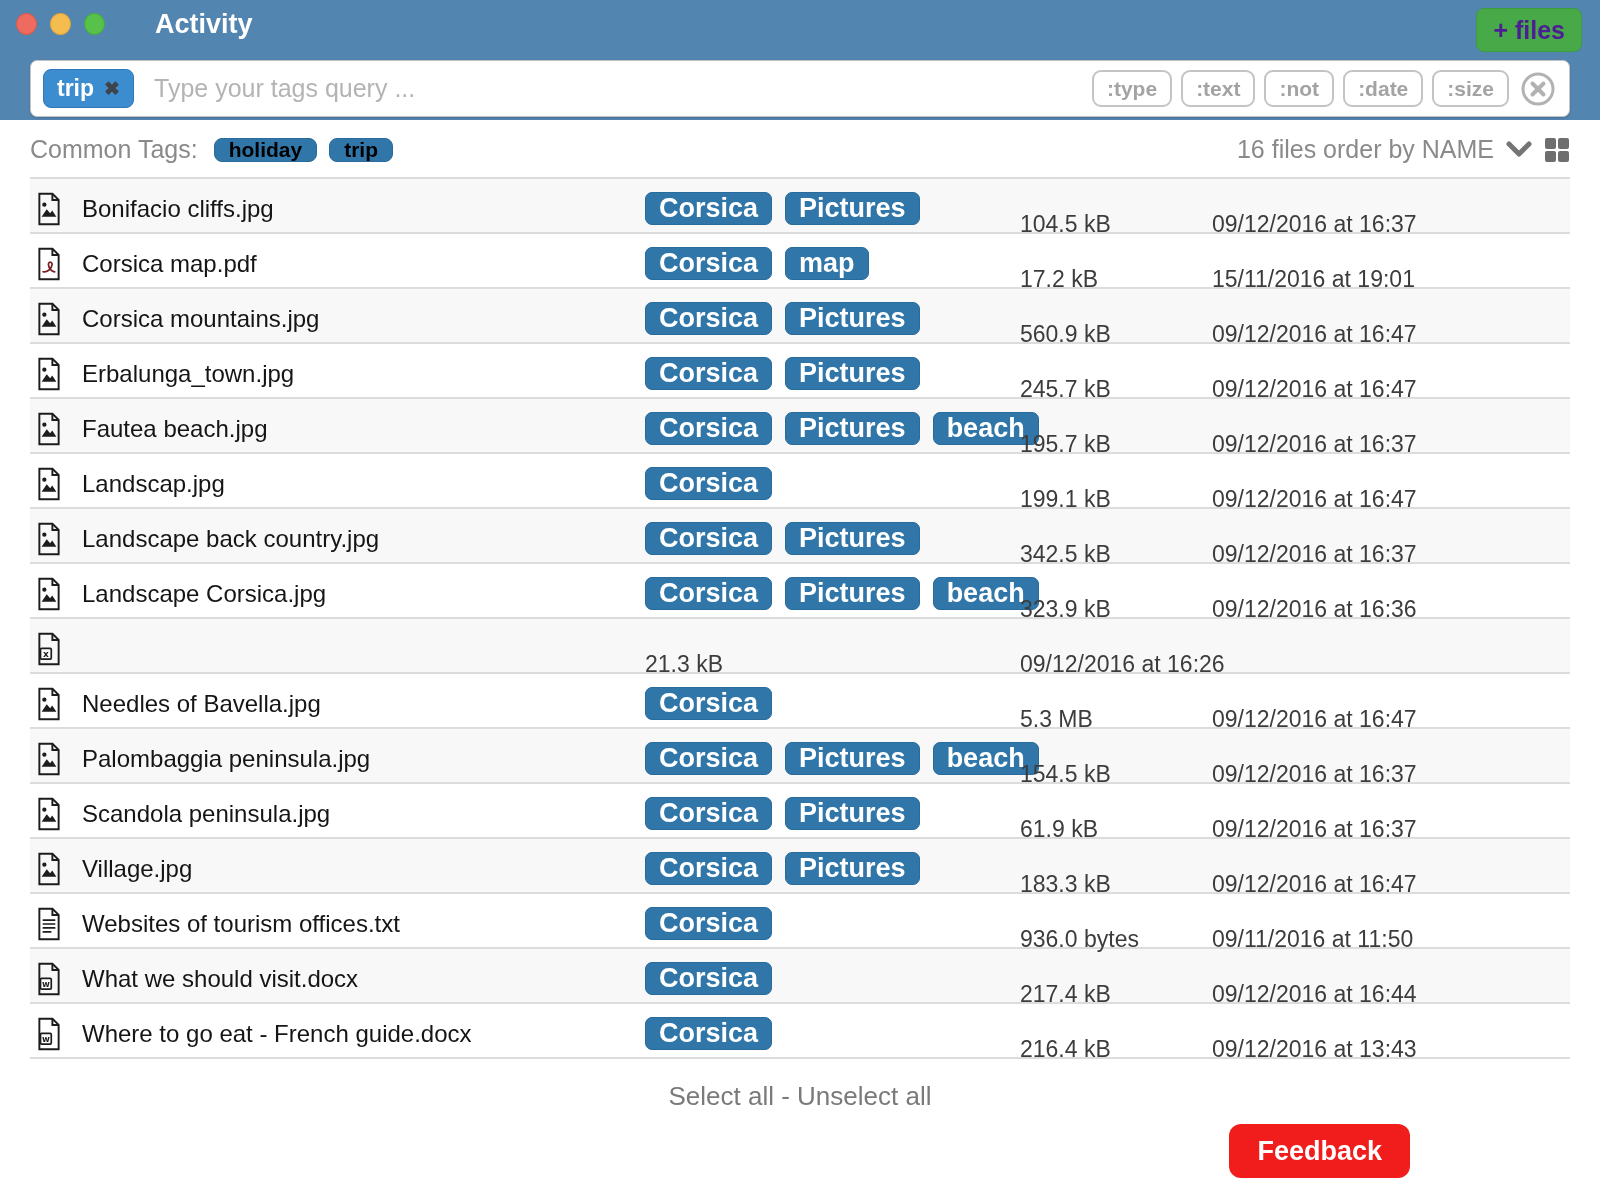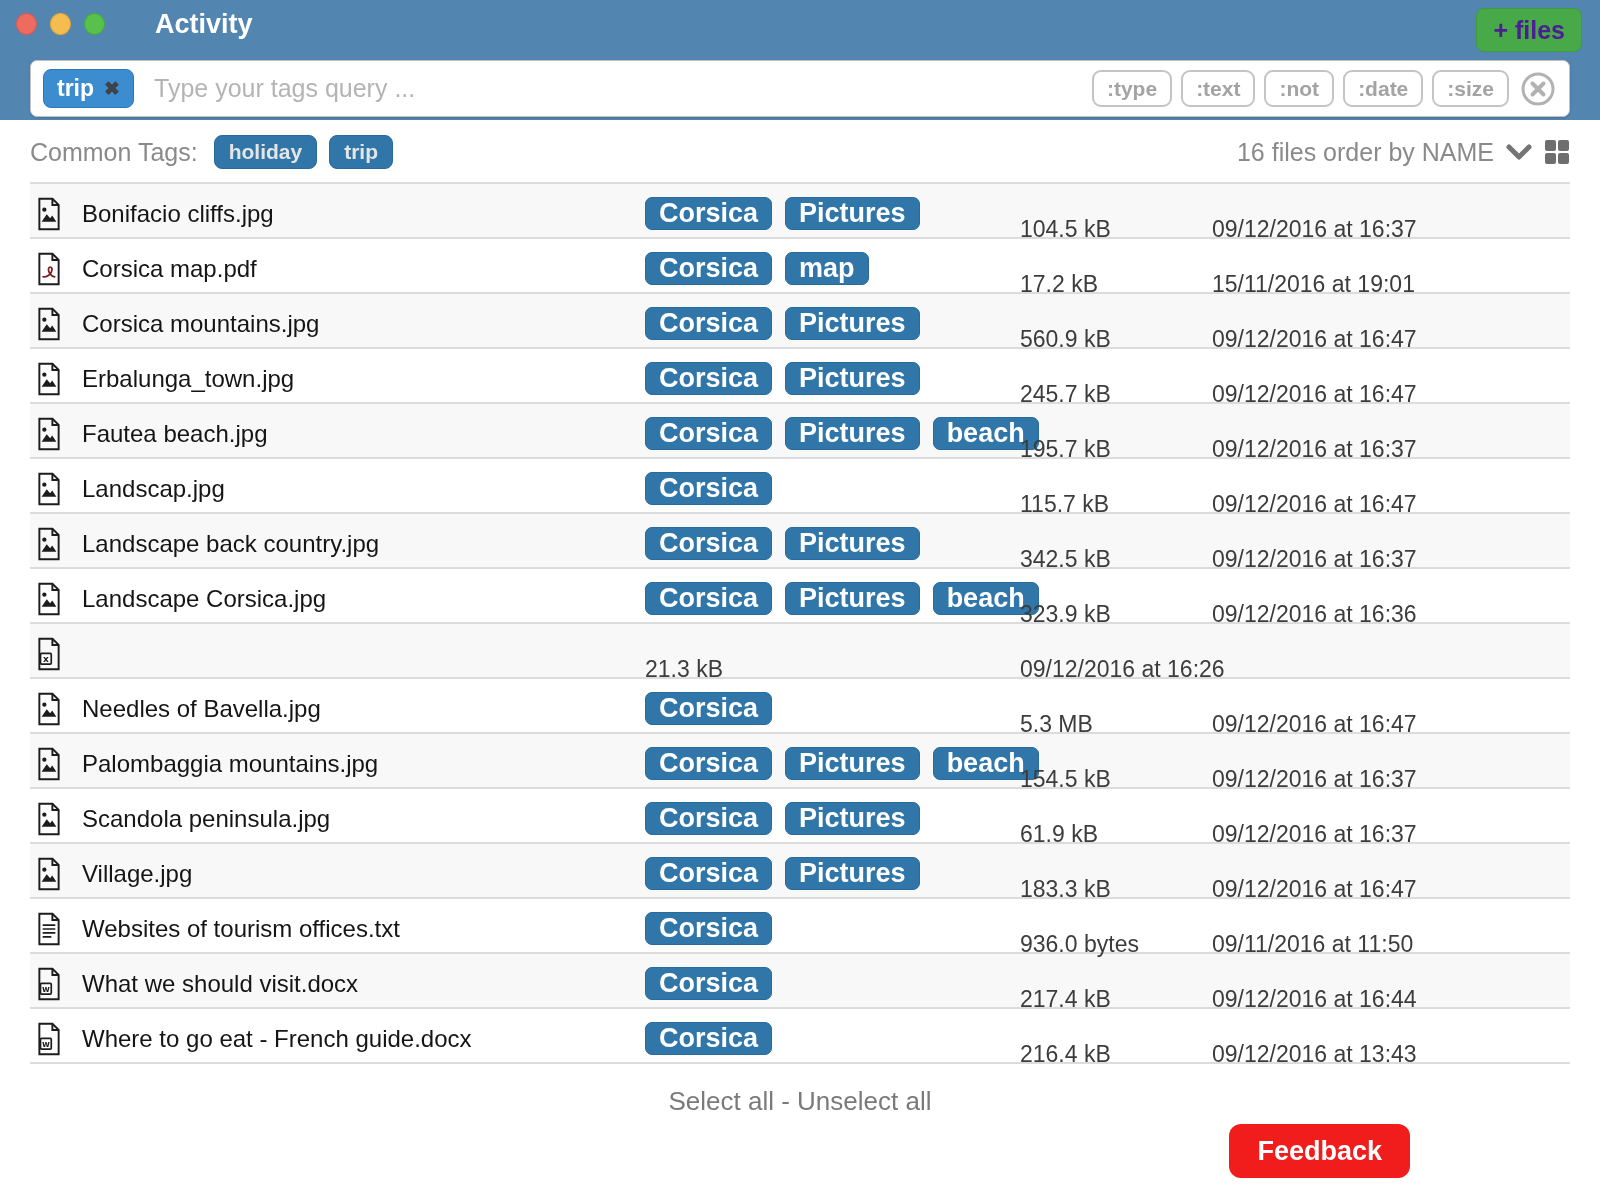--- a/index.html
+++ b/index.html
@@ -31,22 +31,22 @@
   .search-input::placeholder { color:#b4b4b4; }
   .filter-btns { display:flex; align-items:center; gap:9px; margin-right:10px; }
   .filter-btn { height:37px; padding:0 13px; background:#fff; border:2px solid #c4c4c4; border-radius:9px;
                 color:#a3a3a3; font-size:21px; font-weight:bold; font-family:"Liberation Sans", sans-serif; cursor:pointer; }
   .clear-search { width:38px; height:38px; display:flex; align-items:center; justify-content:center; cursor:pointer; }
 
   
   .commonbar { display:flex; align-items:center; padding:15px 30px 13px 30px; }
   .common-label { font-size:25px; color:#8a8a8a; margin-right:16px; }
   .common-chips { display:flex; gap:12px; }
-  .common-chip { height:34px; display:flex; align-items:center; padding:0 14px; background:#3076a8;
-                 border:1px solid #296b9a; border-radius:8px; color:#e5e5e5; font-size:21px; font-weight:bold; cursor:pointer; }
+  .common-chip { height:24px; display:flex; align-items:center; padding:0 14px; background:#3076a8;
+                 border:1px solid #296b9a; border-radius:8px; color:#000000; font-size:21px; font-weight:bold; cursor:pointer; }
   .order-area { margin-left:auto; display:flex; align-items:center; gap:12px; }
   .order-text { font-size:25px; color:#8a8a8a; }
   .order-area svg { display:block; }
 
   
   .file-list { margin:0 30px; border-top:2px solid #dcdcdc; }
   .file-row { display:grid; grid-template-columns:52px 563px 375px 192px 1fr;
               align-items:center; height:55px; border-bottom:2px solid #dcdcdc; background:#fff; cursor:pointer; }
   .file-row.odd { background:#f8f8f8; }
   .file-icon { display:flex; align-items:center; justify-content:flex-start; padding-left:5px; }
@@ -232,21 +232,21 @@
     <div class="file-row">
     <span class="file-icon">
       <svg>
           <use href="#sym-file-image"></use>
         </svg>
     </span>
     <span class="file-name">Landscap.jpg</span>
     <span class="file-tags">
         <span class="tag-chip">Corsica</span>
       </span>
-    <span class="file-size">115.7 kB</span>
+    <span class="file-size">199.1 kB</span>
     <span class="file-date">09/12/2016 at 16:47</span>
   </div>
     <div class="file-row odd">
     <span class="file-icon">
       <svg>
           <use href="#sym-file-image"></use>
         </svg>
     </span>
     <span class="file-name">Landscape back country.jpg</span>
     <span class="file-tags">
@@ -293,21 +293,21 @@
       </span>
     <span class="file-size">5.3 MB</span>
     <span class="file-date">09/12/2016 at 16:47</span>
   </div>
     <div class="file-row odd">
     <span class="file-icon">
       <svg>
           <use href="#sym-file-image"></use>
         </svg>
     </span>
-    <span class="file-name">Palombaggia mountains.jpg</span>
+    <span class="file-name">Palombaggia peninsula.jpg</span>
     <span class="file-tags">
         <span class="tag-chip">Corsica</span>
         <span class="tag-chip">Pictures</span>
         <span class="tag-chip">beach</span>
       </span>
     <span class="file-size">154.5 kB</span>
     <span class="file-date">09/12/2016 at 16:37</span>
   </div>
     <div class="file-row">
     <span class="file-icon">

